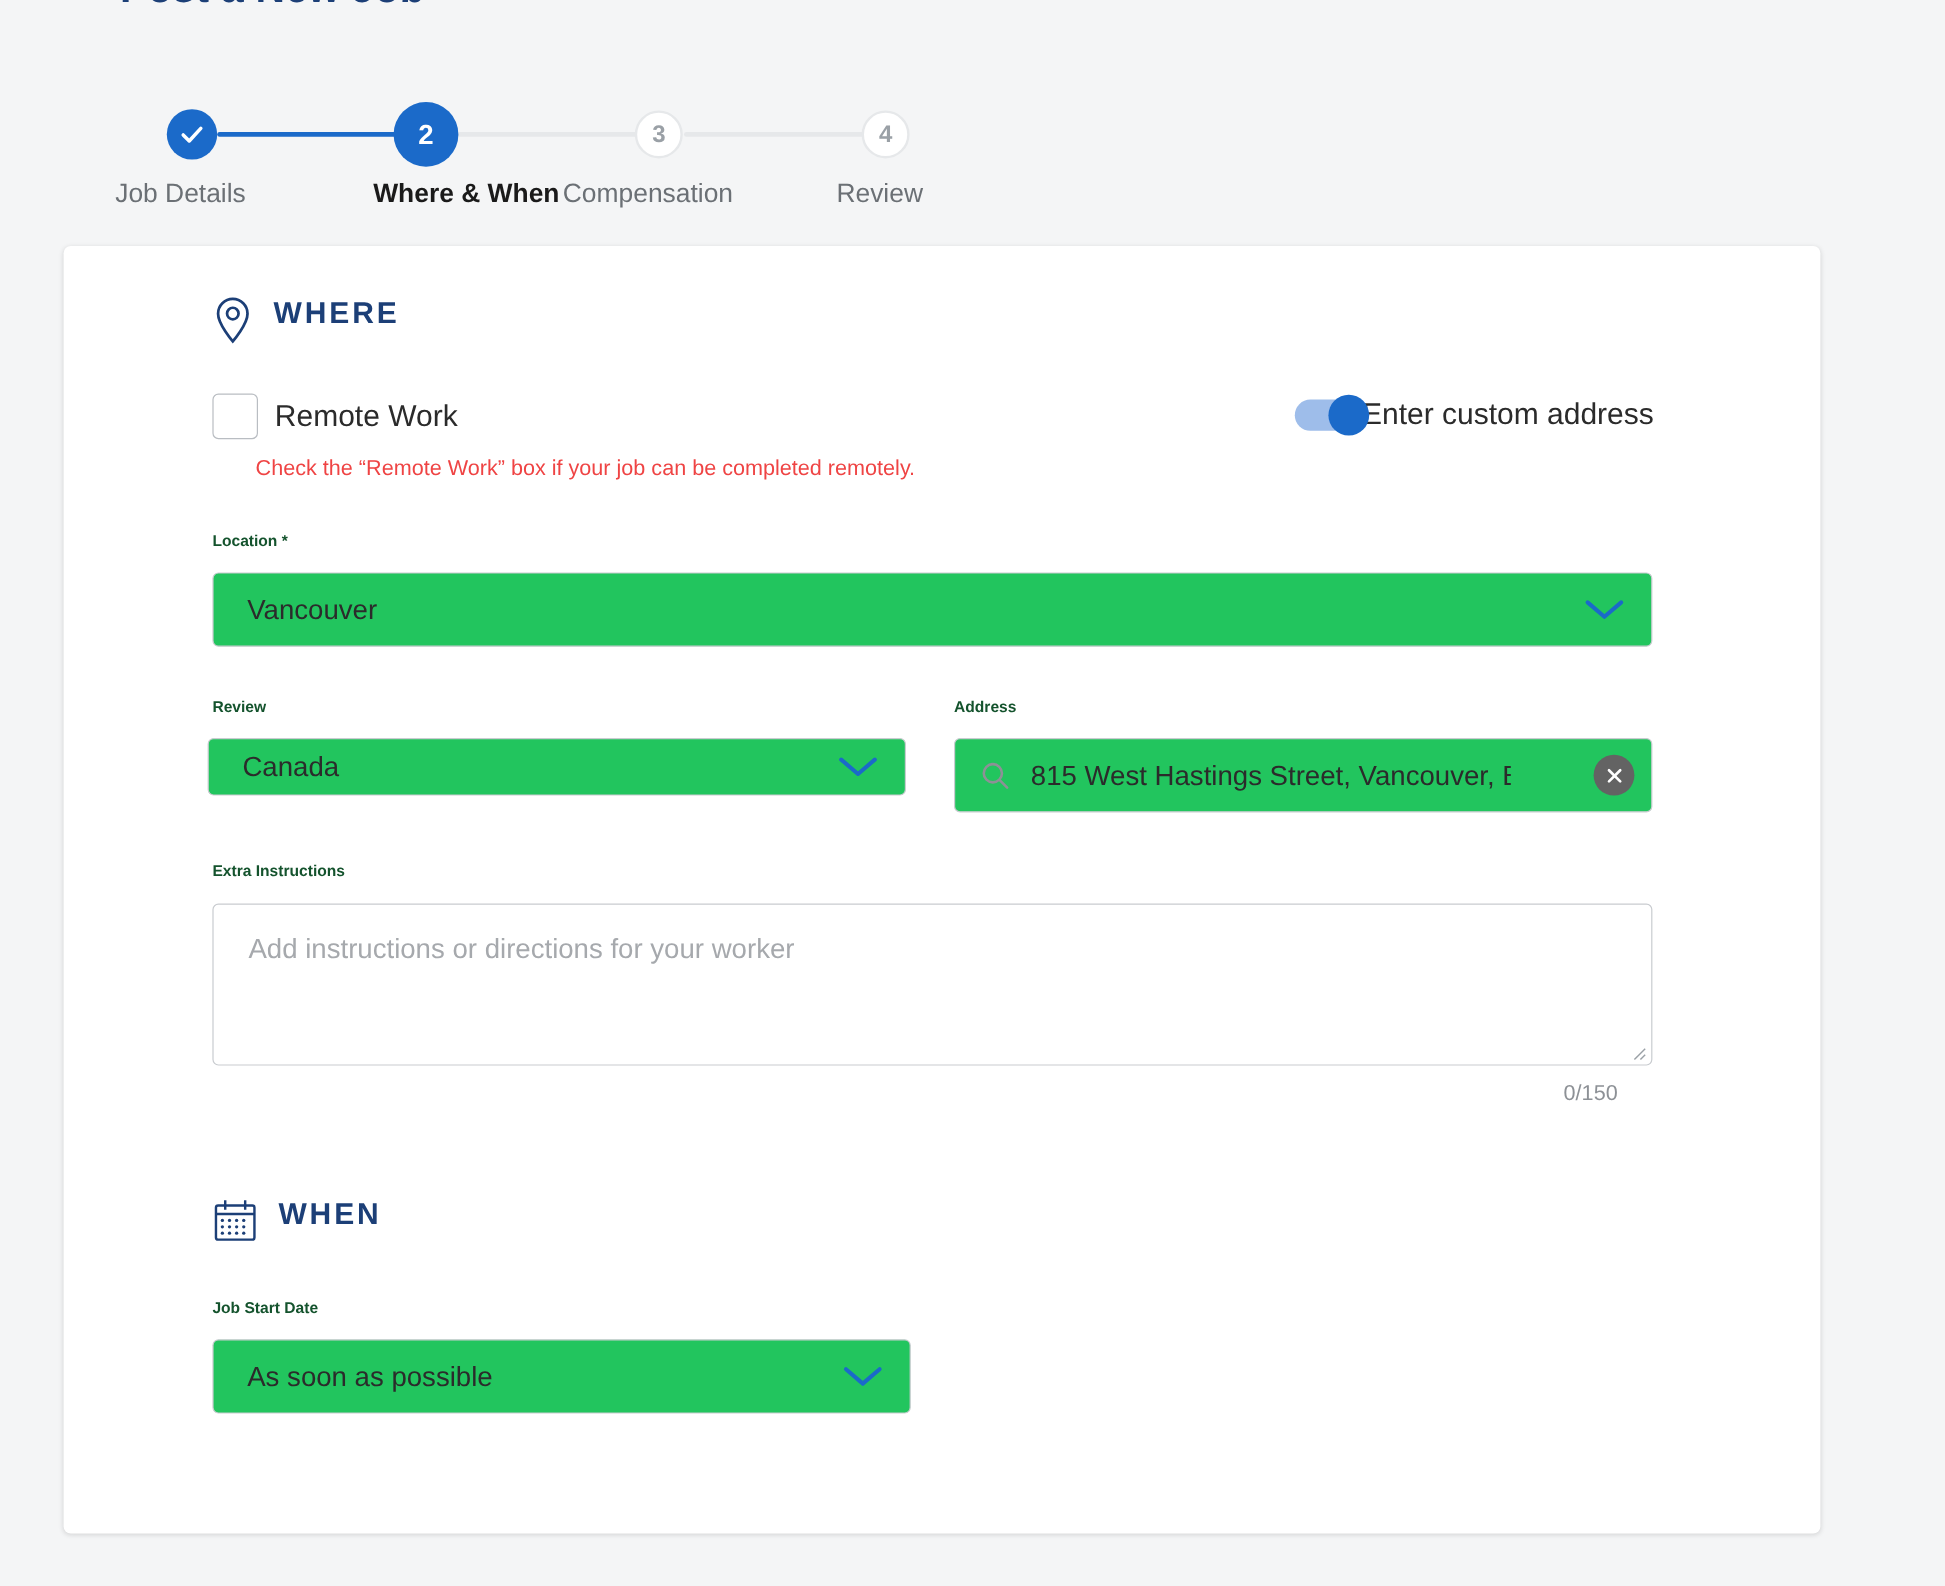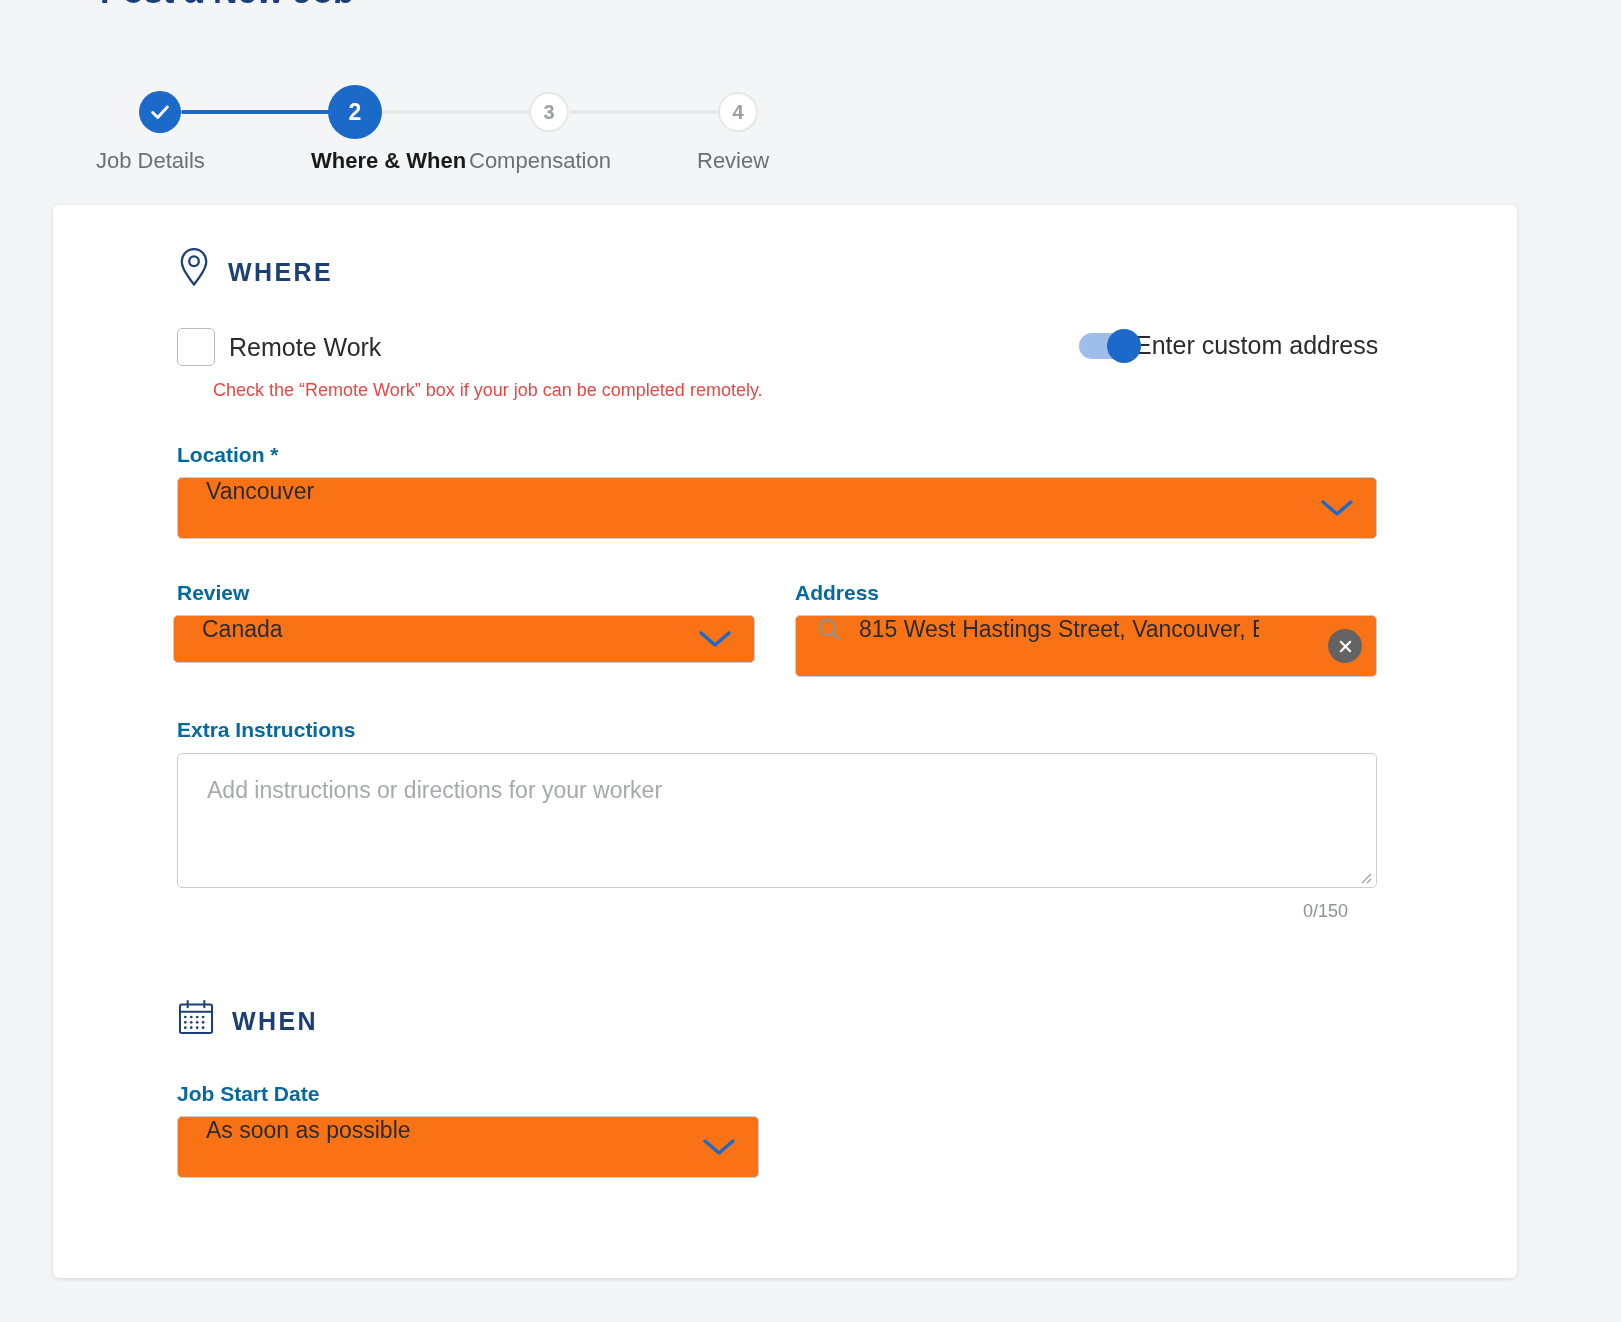--- a/index.html
+++ b/index.html
@@ -51,34 +51,34 @@
 
   
   .card {
     position: absolute; left: 53px; top: 205px;
     width: 1464px; height: 1073px;
     background: #fff; border-radius: 6px;
     box-shadow: 0 1px 4px rgba(0,0,0,.13);
   }
 
   .section-head {
-    position: absolute; display: flex; align-items: flex-end; gap: 17px;
+    position: absolute; display: flex; align-items: flex-start; gap: 17px;
   }
   .section-head .stitle {
     font-size: 25px; font-weight: bold; color: #1c3f77; letter-spacing: 2.4px;
   }
 
   .field-label {
-    position: absolute; font-size: 21px; font-weight: bold; color: #0369a1;
+    position: absolute; font-size: 13px; font-weight: bold; color: #14532d;
   }
 
   .inputbox {
-    position: absolute; background: #f97316;
+    position: absolute; background: #22c55e;
     border: 1px solid #c9ccd0; border-radius: 5px;
-    display: flex; align-items: flex-start;
+    display: flex; align-items: center;
   }
   .inputval { font-size: 23px; color: #2b2b2b; white-space: nowrap; }
   .chev { position: absolute; right: 22px; top: 50%; transform: translateY(-50%); }
 
   
   .cbox {
     position: absolute; width: 38px; height: 38px;
     border: 1px solid #b9bdc2; border-radius: 5px; background: #fff;
   }
   .cbox-label { position: absolute; font-size: 25px; color: #2b2b2b; }

